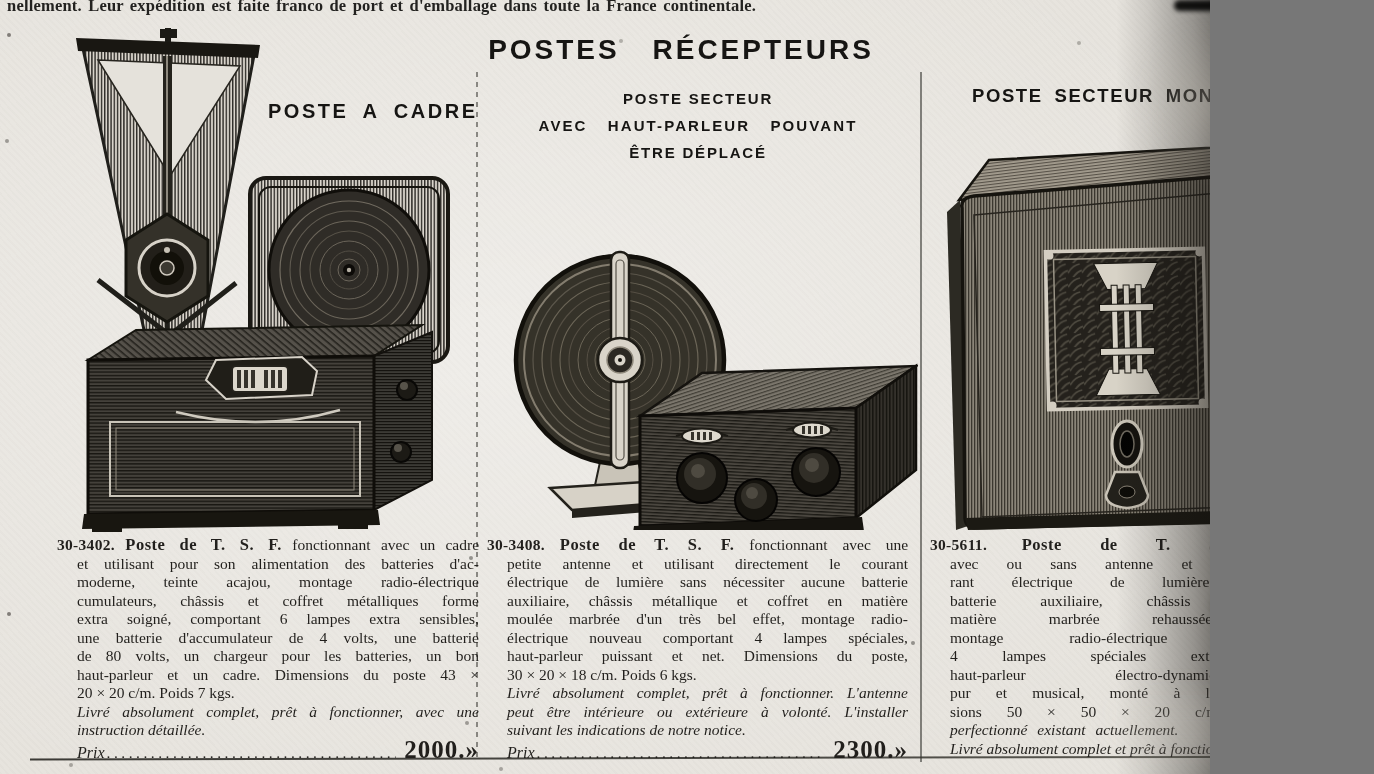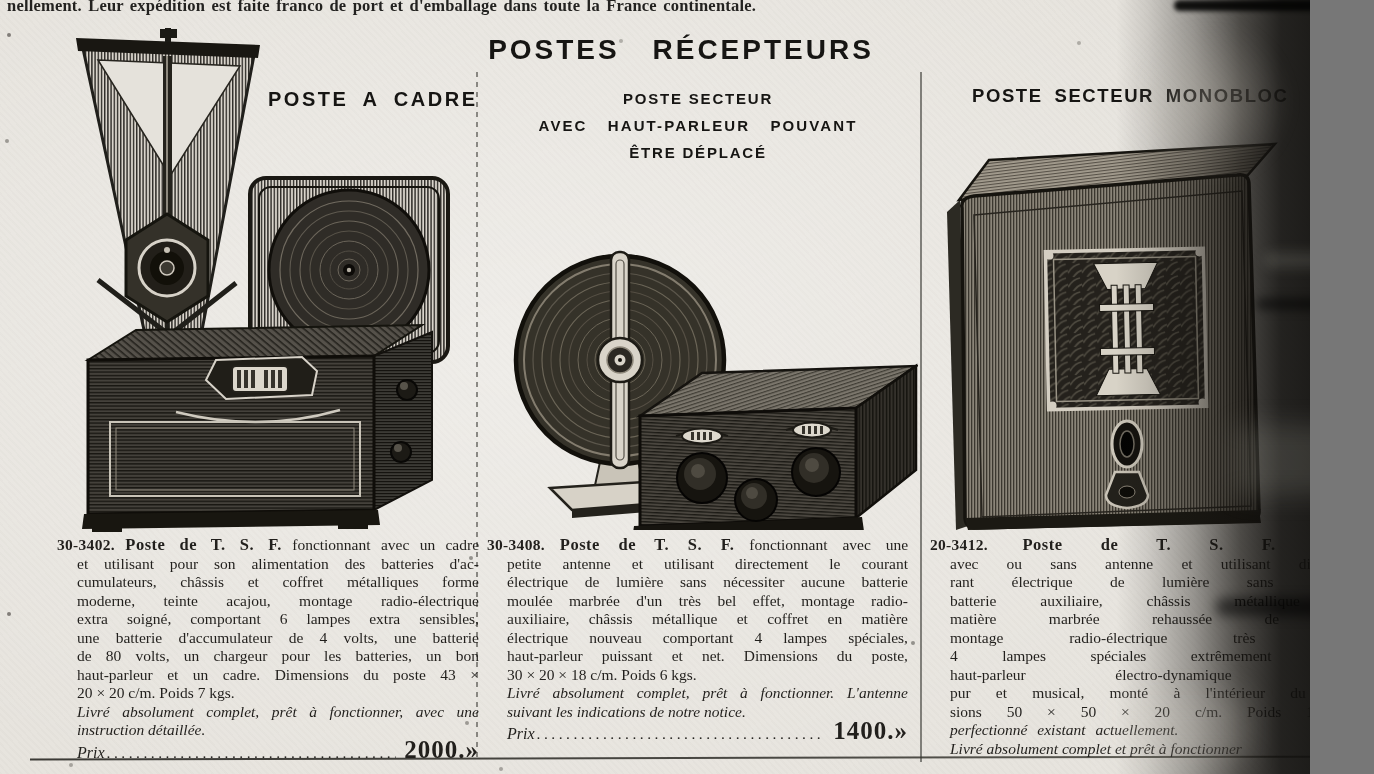--- a/index.html
+++ b/index.html
@@ -1,37 +1,37 @@
 <!DOCTYPE html>
 <html><head>
 <meta charset="utf-8">
 <style>
   html,body{margin:0;padding:0;background:#777;}
   .page{
-    position:relative; width:1310px; height:774px; overflow:hidden;
+    position:relative; width:1210px; height:774px; overflow:hidden;
     background:
       radial-gradient(ellipse 1200px 700px at 40% 45%, rgba(255,255,255,.35), rgba(0,0,0,0) 70%),
       repeating-linear-gradient(47deg, rgba(60,55,45,.02) 0 2px, rgba(0,0,0,0) 2px 5px),
       #e7e4de;
     font-family:"Liberation Serif", serif; color:#1e1d1a;
   }
   .topline{
     position:absolute; left:7px; top:-4px; width:1160px;
     font:700 16.5px/20px "Liberation Serif", serif; color:#232220;
     letter-spacing:.2px; word-spacing:2px; white-space:nowrap;
   }
   .title{
     position:absolute; left:0; top:34px; width:1374px; text-align:center;
     font:700 28px "Liberation Sans", sans-serif; color:#161513;
     letter-spacing:3px; word-spacing:22px; transform:translateX(-6px);
   }
   .colhead{
     position:absolute; font-family:"Liberation Sans", sans-serif; font-weight:700; color:#161513;
   }
-  .h1{ left:268px; top:88px; font-size:20px; letter-spacing:2.5px; word-spacing:7px; }
+  .h1{ left:268px; top:100px; font-size:20px; letter-spacing:2.5px; word-spacing:7px; }
   .h2{ left:478px; top:85px; width:440px; text-align:center; font-size:15px; line-height:27px; letter-spacing:1.8px; }
   .h2 .wide{ word-spacing:14px; letter-spacing:2.1px; }
   .h3{ left:972px; top:85px; font-size:18.5px; letter-spacing:1.6px; word-spacing:5px; white-space:nowrap; }
   .divider{ position:absolute; top:72px; height:690px; }
   .div1{ left:476px; width:2px;
          background:repeating-linear-gradient(180deg,#3a3934 0 5px, rgba(0,0,0,0) 5px 10px); opacity:.55; }
   .div2{ left:920px; width:1.6px; background:#3b3a35; opacity:.6; }
   .bottomrule{ position:absolute; left:30px; top:757px; width:1342px; height:2.4px;
                background:linear-gradient(90deg,#1d1c18,#2e2d28 55%,#4a483f); opacity:.85;
                transform:rotate(-.12deg); }
@@ -295,22 +295,22 @@
   </svg>
   </div>
 
   <div class="textblock tb1">
     <div class="line first">
       <span class="ref">30-3402.</span>
       <span class="pname">Poste de T. S. F.</span>
       <span>fonctionnant avec un cadre</span>
     </div>
     <div class="line cont">et utilisant pour son alimentation des batteries d'ac-</div>
+    <div class="line cont">moderne, teinte acajou, montage radio-électrique</div>
     <div class="line cont">cumulateurs, châssis et coffret métalliques forme</div>
-    <div class="line cont">moderne, teinte acajou, montage radio-électrique</div>
     <div class="line cont">extra soigné, comportant 6 lampes extra sensibles,</div>
     <div class="line cont">une batterie d'accumulateur de 4 volts, une batterie</div>
     <div class="line cont">de 80 volts, un chargeur pour les batteries, un bon</div>
     <div class="line cont">haut-parleur et un cadre. Dimensions du poste 43 ×</div>
     <div class="line cont noj">20 × 20 c/m. Poids 7 kgs.</div>
     <div class="line cont ital">Livré absolument complet, prêt à fonctionner, avec une</div>
     <div class="line cont ital noj">instruction détaillée.</div>
     <div class="price-row">
       <span class="plabel">Prix</span>
       <span class="leader">......................................................</span>
@@ -319,37 +319,38 @@
   </div>
 
   <div class="textblock tb2">
     <div class="line first">
       <span class="ref">30-3408.</span>
       <span class="pname">Poste de T. S. F.</span>
       <span>fonctionnant avec une</span>
     </div>
     <div class="line cont">petite antenne et utilisant directement le courant</div>
     <div class="line cont">électrique de lumière sans nécessiter aucune batterie</div>
+    <div class="line cont">auxiliaire, châssis métallique et coffret en matière</div>
     <div class="line cont">moulée marbrée d'un très bel effet, montage radio-</div>
-    <div class="line cont">auxiliaire, châssis métallique et coffret en matière</div>
     <div class="line cont">électrique nouveau comportant 4 lampes spéciales,</div>
     <div class="line cont">haut-parleur puissant et net. Dimensions du poste,</div>
     <div class="line cont noj">30 × 20 × 18 c/m. Poids 6 kgs.</div>
     <div class="line cont ital">Livré absolument complet, prêt à fonctionner. L'antenne</div>
+    <div class="line cont ital">peut être intérieure ou extérieure à volonté. L'installer</div>
     <div class="line cont ital noj">suivant les indications de notre notice.</div>
     <div class="price-row">
       <span class="plabel">Prix</span>
       <span class="leader">......................................................</span>
-      <span class="pprice">1400.»</span>
+      <span class="pprice">2300.»</span>
     </div>
   </div>
 
   <div class="textblock tb3">
     <div class="line first">
-      <span class="ref">20-3412.</span>
+      <span class="ref">30-5611.</span>
       <span class="pname">Poste de T. S. F.</span>
       <span>monobloc</span>
     </div>
     <div class="line cont">avec ou sans antenne et utilisant directement</div>
     <div class="line cont">rant électrique de lumière sans nécessiter</div>
     <div class="line cont">batterie auxiliaire, châssis métallique avec</div>
     <div class="line cont">matière marbrée rehaussée de décors</div>
     <div class="line cont">montage radio-électrique très puissant</div>
     <div class="line cont">4 lampes spéciales extrêmement sensibles</div>
     <div class="line cont">haut-parleur électro-dynamique puissant</div>

